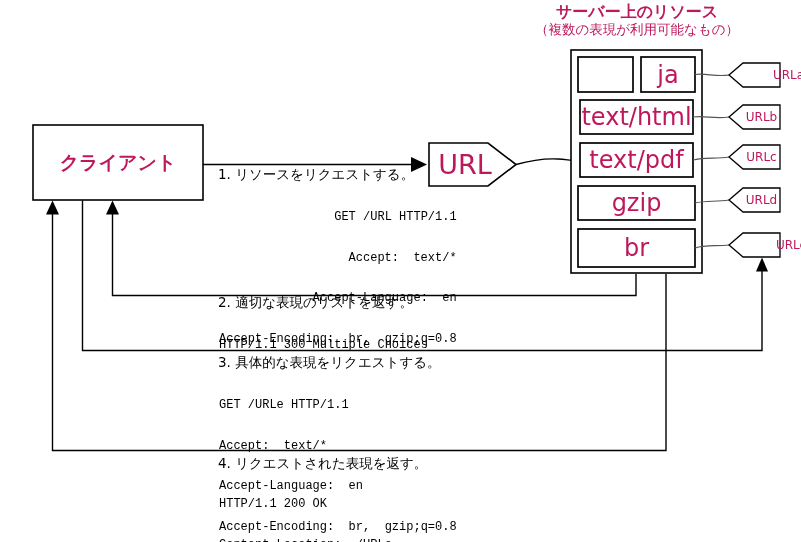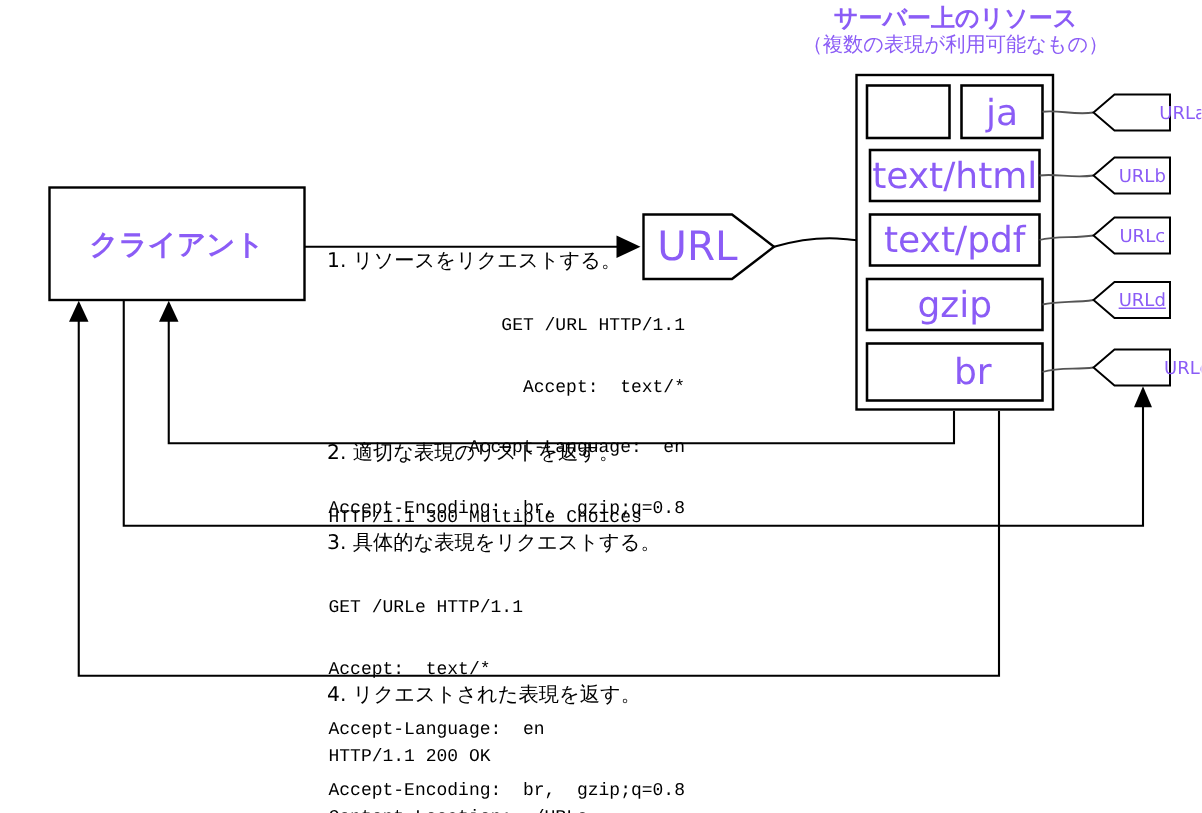--- a/index.html
+++ b/index.html
@@ -2,21 +2,21 @@
 <html><head>
 <meta charset="utf-8">
 <style>
   html,body{margin:0;padding:0;background:#fff;}
   .stage{
     position:relative;width:801px;height:542px;background:#fff;overflow:hidden;
     font-family:"DejaVu Sans",sans-serif;color:#000;
   }
   .stage svg{position:absolute;left:0;top:0;}
   .lbl{position:absolute;display:flex;align-items:center;justify-content:center;
-       white-space:nowrap;color:#8b5cf6;}
+       white-space:nowrap;color:#be185d;}
   .title{font-size:16px;font-weight:bold;}
   .subtitle{font-size:13.5px;}
   .client-lbl{font-size:19px;font-weight:bold;}
   .url-lbl{font-size:27px;}
   .rep-lbl{font-size:24px;}
   .tag-lbl{font-size:12px;}
   .step{position:absolute;left:218px;}
   .step-heading{font-size:13.5px;font-weight:normal;line-height:16px;white-space:nowrap;}
   .mono{position:absolute;left:219px;font-family:"Liberation Mono","DejaVu Sans Mono",monospace;
         font-size:12px;line-height:13.5px;white-space:pre;}
@@ -71,26 +71,26 @@
   <div class="lbl title" style="left:537px;top:3px;width:200px;height:18px;">サーバー上のリソース</div>
   <div class="lbl subtitle" style="left:527px;top:22px;width:220px;height:16px;">（複数の表現が利用可能なもの）</div>
 
   <div class="lbl client-lbl" style="left:33px;top:125px;width:170px;height:75px;">クライアント</div>
   <div class="lbl url-lbl" style="left:429px;top:143px;width:72px;height:43px;">URL</div>
 
   <div class="lbl rep-lbl" style="left:580px;top:100px;width:113px;height:34px;">text/html</div>
   <div class="lbl rep-lbl" style="left:641px;top:57px;width:54px;height:35px;">ja</div>
   <div class="lbl rep-lbl" style="left:580px;top:143px;width:113px;height:34px;">text/pdf</div>
   <div class="lbl rep-lbl" style="left:578px;top:186px;width:117px;height:34px;">gzip</div>
-  <div class="lbl rep-lbl" style="left:578px;top:229px;width:117px;height:38px;margin-left:12px;">br</div>
+  <div class="lbl rep-lbl" style="left:578px;top:229px;width:117px;height:38px;">br</div>
 
   <div class="lbl tag-lbl" style="left:770px;top:63px;width:37px;height:24px;">URLa</div>
   <div class="lbl tag-lbl" style="left:743px;top:105px;width:37px;height:24px;">URLb</div>
   <div class="lbl tag-lbl" style="left:743px;top:145px;width:37px;height:24px;">URLc</div>
-  <div class="lbl tag-lbl" style="left:743px;top:188px;width:37px;height:24px;text-decoration:underline;">URLd</div>
+  <div class="lbl tag-lbl" style="left:743px;top:188px;width:37px;height:24px;">URLd</div>
   <div class="lbl tag-lbl" style="left:773px;top:233px;width:37px;height:24px;">URLe</div>
 
   <div class="step step-heading" style="top:166px;">1. リソースをリクエストする。</div>
   <div class="mono" style="top:184px;text-align:right;">
     <div>GET /URL HTTP/1.1</div>
     <div>Accept:  text/*</div>
     <div>Accept-Language:  en</div>
     <div>Accept-Encoding:  br,  gzip;q=0.8</div>
   </div>
 

